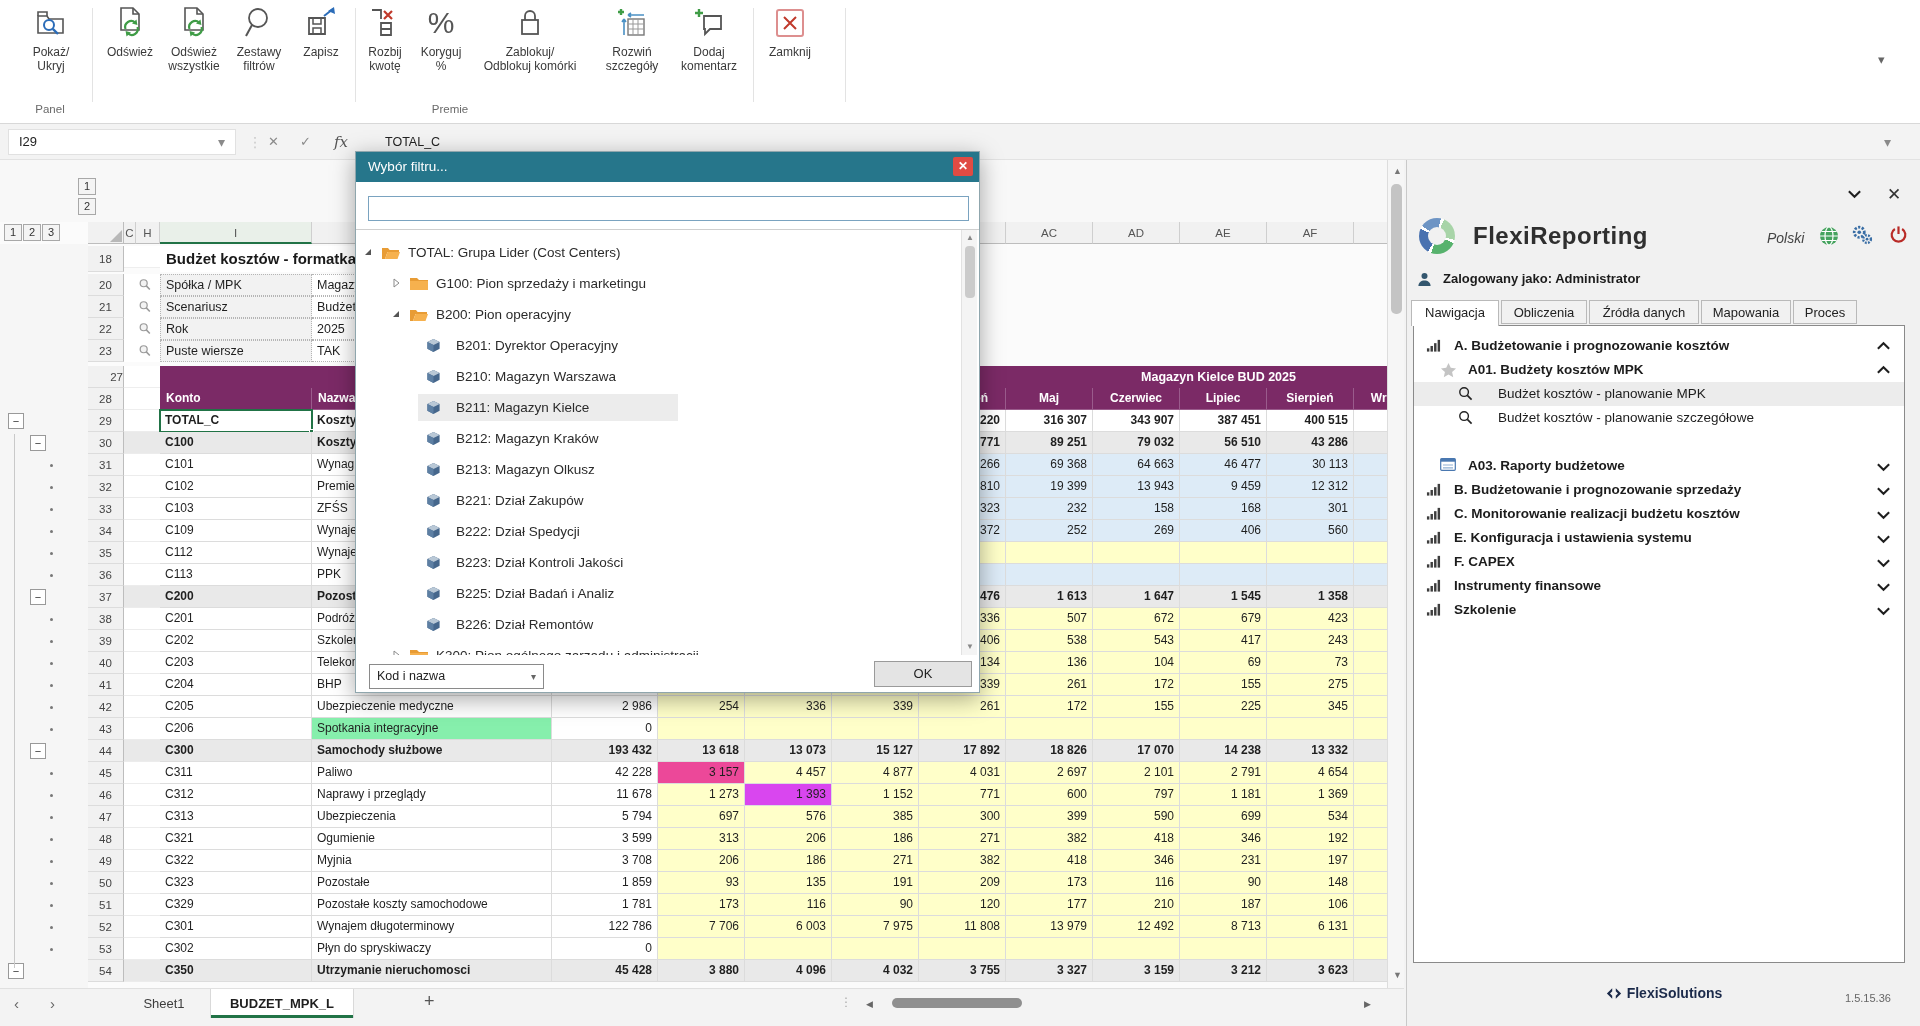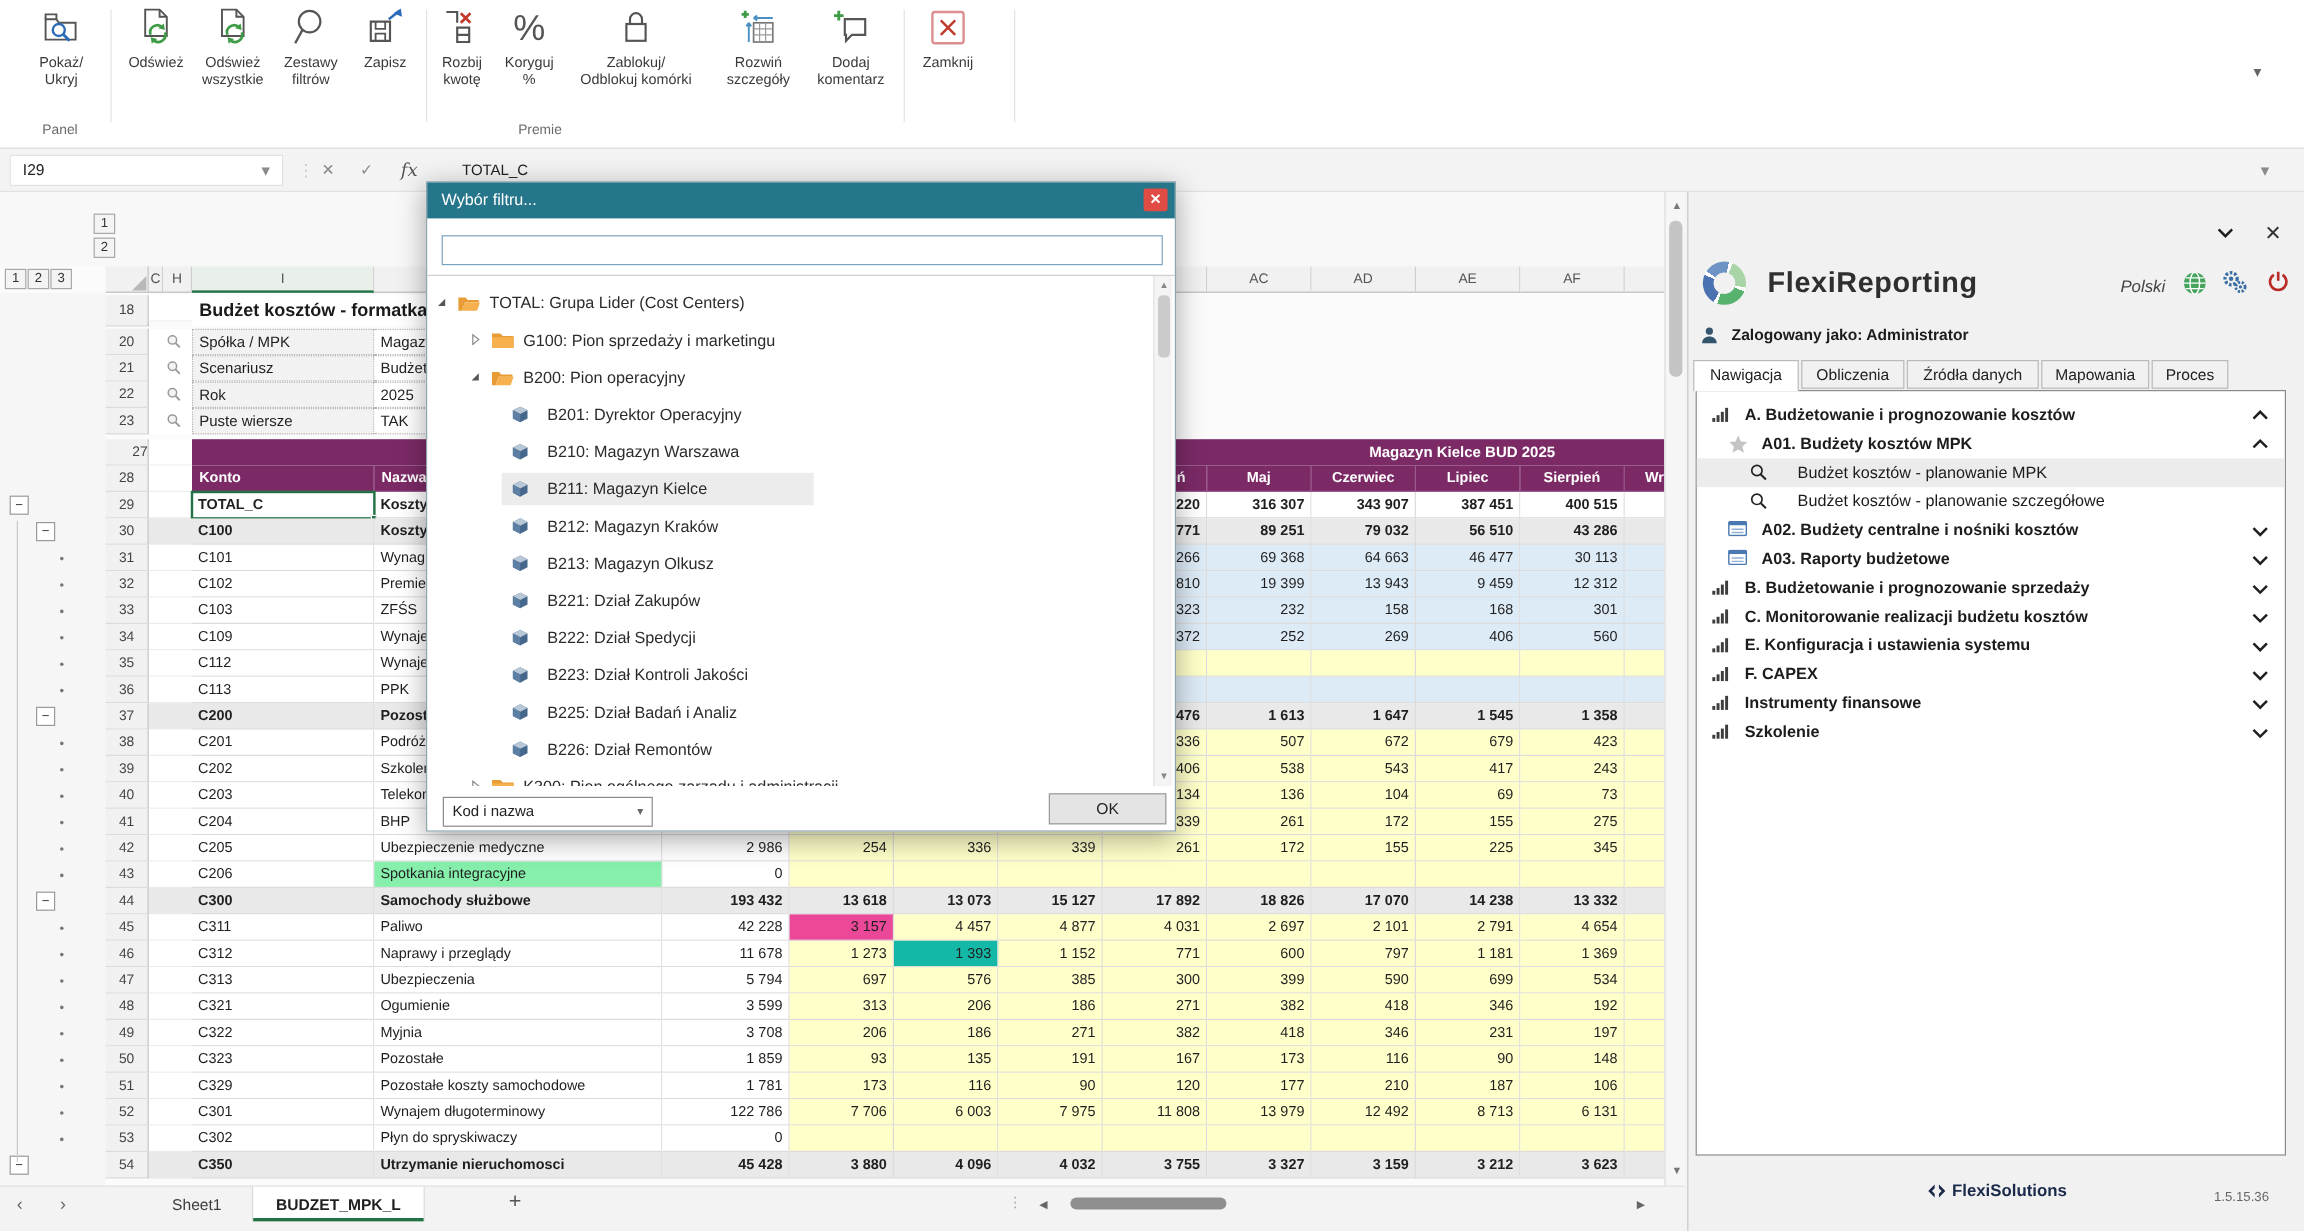--- a/index.html
+++ b/index.html
@@ -542,21 +542,21 @@
       <div class="cell num" style="left: 1180px; top: 602px; width: 87px; position: absolute; box-sizing: border-box; background: rgb(255, 255, 201);">2 791</div>
       <div class="cell num" style="left: 1267px; top: 602px; width: 87px; position: absolute; box-sizing: border-box; background: rgb(255, 255, 201);">4 654</div>
       <div class="cell num" style="left: 1354px; top: 602px; width: 87px; position: absolute; box-sizing: border-box; background: rgb(255, 255, 201);"></div>
       <div class="oldot" style="left: 50px; top: 612px; position: absolute; box-sizing: border-box;"></div>
       <div class="rnum" style="left: 88px; top: 624px; height: 22px; position: absolute; box-sizing: border-box; line-height: 22px;">46</div>
       <div style="left: 124px; top: 624px; width: 36px; height: 22px; background: rgb(255, 255, 255); border-bottom: 1px solid rgb(236, 236, 236); position: absolute; box-sizing: border-box;"></div>
       <div class="cell" style="left: 160px; top: 624px; width: 152px; position: absolute; box-sizing: border-box; background: rgb(255, 255, 255);">C312</div>
       <div class="cell" style="left: 312px; top: 624px; width: 240px; position: absolute; box-sizing: border-box; background: rgb(255, 255, 255);">Naprawy i przeglądy</div>
       <div class="cell num" style="left: 552px; top: 624px; width: 106px; position: absolute; box-sizing: border-box; background: rgb(255, 255, 255);">11 678</div>
       <div class="cell num" style="left: 658px; top: 624px; width: 87px; position: absolute; box-sizing: border-box; background: rgb(255, 255, 201);">1 273</div>
-      <div class="cell num" style="left: 745px; top: 624px; width: 87px; position: absolute; box-sizing: border-box; background: #14b8a6;">1 393</div>
+      <div class="cell num" style="left: 745px; top: 624px; width: 87px; position: absolute; box-sizing: border-box; background: #d946ef;">1 393</div>
       <div class="cell num" style="left: 832px; top: 624px; width: 87px; position: absolute; box-sizing: border-box; background: rgb(255, 255, 201);">1 152</div>
       <div class="cell num" style="left: 919px; top: 624px; width: 87px; position: absolute; box-sizing: border-box; background: rgb(255, 255, 201);">771</div>
       <div class="cell num" style="left: 1006px; top: 624px; width: 87px; position: absolute; box-sizing: border-box; background: rgb(255, 255, 201);">600</div>
       <div class="cell num" style="left: 1093px; top: 624px; width: 87px; position: absolute; box-sizing: border-box; background: rgb(255, 255, 201);">797</div>
       <div class="cell num" style="left: 1180px; top: 624px; width: 87px; position: absolute; box-sizing: border-box; background: rgb(255, 255, 201);">1 181</div>
       <div class="cell num" style="left: 1267px; top: 624px; width: 87px; position: absolute; box-sizing: border-box; background: rgb(255, 255, 201);">1 369</div>
       <div class="cell num" style="left: 1354px; top: 624px; width: 87px; position: absolute; box-sizing: border-box; background: rgb(255, 255, 201);"></div>
       <div class="oldot" style="left: 50px; top: 634px; position: absolute; box-sizing: border-box;"></div>
       <div class="rnum" style="left: 88px; top: 646px; height: 22px; position: absolute; box-sizing: border-box; line-height: 22px;">47</div>
       <div style="left: 124px; top: 646px; width: 36px; height: 22px; background: rgb(255, 255, 255); border-bottom: 1px solid rgb(236, 236, 236); position: absolute; box-sizing: border-box;"></div>
@@ -604,21 +604,21 @@
       <div class="cell num" style="left: 1354px; top: 690px; width: 87px; position: absolute; box-sizing: border-box; background: rgb(255, 255, 201);"></div>
       <div class="oldot" style="left: 50px; top: 700px; position: absolute; box-sizing: border-box;"></div>
       <div class="rnum" style="left: 88px; top: 712px; height: 22px; position: absolute; box-sizing: border-box; line-height: 22px;">50</div>
       <div style="left: 124px; top: 712px; width: 36px; height: 22px; background: rgb(255, 255, 255); border-bottom: 1px solid rgb(236, 236, 236); position: absolute; box-sizing: border-box;"></div>
       <div class="cell" style="left: 160px; top: 712px; width: 152px; position: absolute; box-sizing: border-box; background: rgb(255, 255, 255);">C323</div>
       <div class="cell" style="left: 312px; top: 712px; width: 240px; position: absolute; box-sizing: border-box; background: rgb(255, 255, 255);">Pozostałe</div>
       <div class="cell num" style="left: 552px; top: 712px; width: 106px; position: absolute; box-sizing: border-box; background: rgb(255, 255, 255);">1 859</div>
       <div class="cell num" style="left: 658px; top: 712px; width: 87px; position: absolute; box-sizing: border-box; background: rgb(255, 255, 201);">93</div>
       <div class="cell num" style="left: 745px; top: 712px; width: 87px; position: absolute; box-sizing: border-box; background: rgb(255, 255, 201);">135</div>
       <div class="cell num" style="left: 832px; top: 712px; width: 87px; position: absolute; box-sizing: border-box; background: rgb(255, 255, 201);">191</div>
-      <div class="cell num" style="left: 919px; top: 712px; width: 87px; position: absolute; box-sizing: border-box; background: rgb(255, 255, 201);">167</div>
+      <div class="cell num" style="left: 919px; top: 712px; width: 87px; position: absolute; box-sizing: border-box; background: rgb(255, 255, 201);">209</div>
       <div class="cell num" style="left: 1006px; top: 712px; width: 87px; position: absolute; box-sizing: border-box; background: rgb(255, 255, 201);">173</div>
       <div class="cell num" style="left: 1093px; top: 712px; width: 87px; position: absolute; box-sizing: border-box; background: rgb(255, 255, 201);">116</div>
       <div class="cell num" style="left: 1180px; top: 712px; width: 87px; position: absolute; box-sizing: border-box; background: rgb(255, 255, 201);">90</div>
       <div class="cell num" style="left: 1267px; top: 712px; width: 87px; position: absolute; box-sizing: border-box; background: rgb(255, 255, 201);">148</div>
       <div class="cell num" style="left: 1354px; top: 712px; width: 87px; position: absolute; box-sizing: border-box; background: rgb(255, 255, 201);"></div>
       <div class="oldot" style="left: 50px; top: 722px; position: absolute; box-sizing: border-box;"></div>
       <div class="rnum" style="left: 88px; top: 734px; height: 22px; position: absolute; box-sizing: border-box; line-height: 22px;">51</div>
       <div style="left: 124px; top: 734px; width: 36px; height: 22px; background: rgb(255, 255, 255); border-bottom: 1px solid rgb(236, 236, 236); position: absolute; box-sizing: border-box;"></div>
       <div class="cell" style="left: 160px; top: 734px; width: 152px; position: absolute; box-sizing: border-box; background: rgb(255, 255, 255);">C329</div>
       <div class="cell" style="left: 312px; top: 734px; width: 240px; position: absolute; box-sizing: border-box; background: rgb(255, 255, 255);">Pozostałe koszty samochodowe</div>
@@ -947,35 +947,20 @@
       </div>
       <div class="nitem" style="left: 7px; top: 246px; width: 490px; position: absolute; box-sizing: border-box;">
         <div style="left: 44px; top: 4px; width: 17px; height: 17px; position: absolute; box-sizing: border-box;">
           <svg viewBox="0 0 16 16" width="15" height="15">
             <circle cx="6.5" cy="6.5" r="4.6" fill="none" stroke="#222" stroke-width="1.5"></circle>
             <path d="M10 10l4.5 4.5" stroke="#222" stroke-width="1.8"></path>
           </svg>
         </div>
         <div style="left: 84px; top: 0px; height: 24px; line-height: 24px; position: absolute; box-sizing: border-box;">Budżet kosztów - planowanie szczegółowe</div>
       </div>
-      <div class="nitem nbold" style="left: 7px; top: 270px; width: 490px; position: absolute; box-sizing: border-box;">
-        <div style="left: 26px; top: 4px; width: 17px; height: 17px; position: absolute; box-sizing: border-box;">
-          <svg viewBox="0 0 16 13" width="16" height="13">
-            <rect x="0.7" y="0.7" width="14.6" height="11.6" rx="1" fill="#fff" stroke="#4a78b0" stroke-width="1.2"></rect>
-            <rect x="0.7" y="0.7" width="14.6" height="3" fill="#4a78b0"></rect>
-            <path d="M3 7h10M3 9.8h10" stroke="#8fb0d4" stroke-width="1.2"></path>
-          </svg>
-        </div>
-        <div style="left: 54px; top: 0px; height: 24px; line-height: 24px; position: absolute; box-sizing: border-box;">A02. Budżety centralne i nośniki kosztów</div>
-        <div style="left: 462px; top: 5px; width: 15px; height: 15px; position: absolute; box-sizing: border-box;">
-          <svg viewBox="0 0 16 16" width="15" height="15">
-            <path d="M2 5.5l6 6 6-6" fill="none" stroke="#1f1f1f" stroke-width="2.2"></path>
-          </svg>
-        </div>
-      </div>
       <div class="nitem nbold" style="left: 7px; top: 294px; width: 490px; position: absolute; box-sizing: border-box;">
         <div style="left: 26px; top: 4px; width: 17px; height: 17px; position: absolute; box-sizing: border-box;">
           <svg viewBox="0 0 16 13" width="16" height="13">
             <rect x="0.7" y="0.7" width="14.6" height="11.6" rx="1" fill="#fff" stroke="#4a78b0" stroke-width="1.2"></rect>
             <rect x="0.7" y="0.7" width="14.6" height="3" fill="#4a78b0"></rect>
             <path d="M3 7h10M3 9.8h10" stroke="#8fb0d4" stroke-width="1.2"></path>
           </svg>
         </div>
         <div style="left: 54px; top: 0px; height: 24px; line-height: 24px; position: absolute; box-sizing: border-box;">A03. Raporty budżetowe</div>
         <div style="left: 462px; top: 5px; width: 15px; height: 15px; position: absolute; box-sizing: border-box;">

